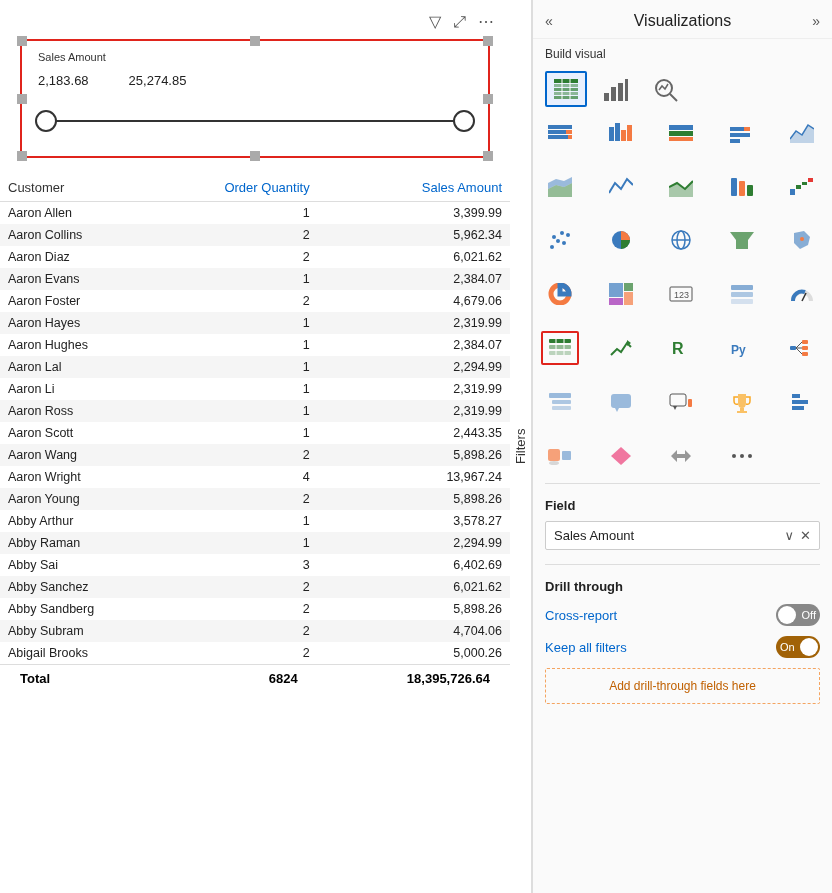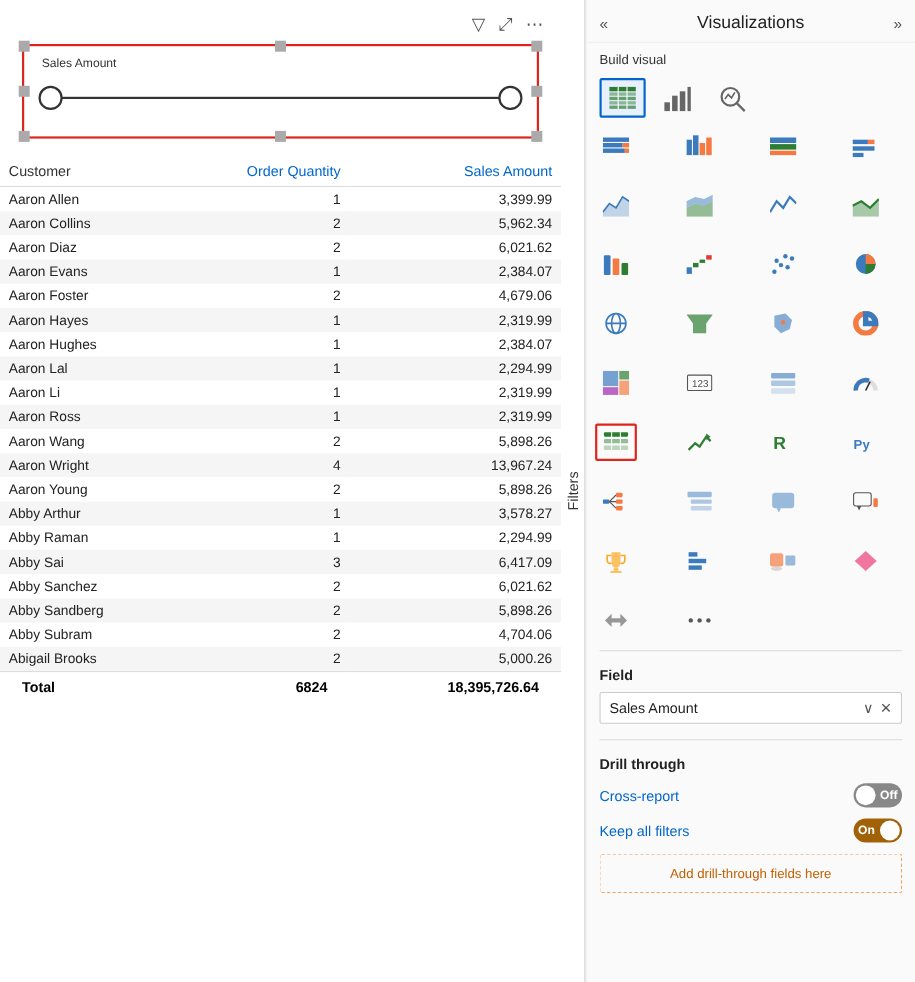--- a/index.html
+++ b/index.html
@@ -230,21 +230,21 @@
       background: #e8f0fe;
     }
     .viz-type-icon svg {
       width: 28px;
       height: 28px;
     }
 
     
     .viz-grid {
       display: grid;
-      grid-template-columns: repeat(4, 1fr);
+      grid-template-columns: repeat(5, 1fr);
       gap: 20px;
       padding: 4px 8px;
     }
     .viz-grid-icon {
       width: 38px;
       height: 34px;
       display: flex;
       align-items: center;
       justify-content: center;
       cursor: pointer;
@@ -313,21 +313,20 @@
     .drill-row-label {
       font-size: 13px;
       color: #0066cc;
     }
 
     
     .toggle {
       display: flex;
       align-items: flex-start;
       gap: 4px;
-      font-weight: bold;
     }
     .toggle-switch {
       width: 44px;
       height: 22px;
       border-radius: 11px;
       display: flex;
       align-items: center;
       padding: 2px;
       cursor: pointer;
       position: relative;
@@ -382,20 +381,24 @@
     <div class="resize-handle tl"></div>
     <div class="resize-handle tm"></div>
     <div class="resize-handle tr"></div>
     <div class="resize-handle lm"></div>
     <div class="resize-handle rm"></div>
     <div class="resize-handle bl"></div>
     <div class="resize-handle bm"></div>
     <div class="resize-handle br"></div>
 
     <div class="slicer-label">Sales Amount</div>
+    <div class="slicer-values">
+      <span class="slicer-value">2,183.68</span>
+      <span class="slicer-value">25,274.85</span>
+    </div>
     <div class="slicer-slider">
       <div class="slider-track"></div>
       <div class="slider-handle left"></div>
       <div class="slider-handle right"></div>
     </div>
   </div>
 
   <div class="table-section">
     <div class="table-scroll">
       <table class="data-table">
@@ -451,20 +454,25 @@
               <td>Aaron Li</td>
               <td class="numeric">1</td>
               <td class="numeric">2,319.99</td>
             </tr>
             <tr>
               <td>Aaron Ross</td>
               <td class="numeric">1</td>
               <td class="numeric">2,319.99</td>
             </tr>
             <tr>
+              <td>Aaron Scott</td>
+              <td class="numeric">1</td>
+              <td class="numeric">2,443.35</td>
+            </tr>
+            <tr>
               <td>Aaron Wang</td>
               <td class="numeric">2</td>
               <td class="numeric">5,898.26</td>
             </tr>
             <tr>
               <td>Aaron Wright</td>
               <td class="numeric">4</td>
               <td class="numeric">13,967.24</td>
             </tr>
             <tr>
@@ -478,21 +486,21 @@
               <td class="numeric">3,578.27</td>
             </tr>
             <tr>
               <td>Abby Raman</td>
               <td class="numeric">1</td>
               <td class="numeric">2,294.99</td>
             </tr>
             <tr>
               <td>Abby Sai</td>
               <td class="numeric">3</td>
-              <td class="numeric">6,417.09</td>
+              <td class="numeric">6,402.69</td>
             </tr>
             <tr>
               <td>Abby Sanchez</td>
               <td class="numeric">2</td>
               <td class="numeric">6,021.62</td>
             </tr>
             <tr>
               <td>Abby Sandberg</td>
               <td class="numeric">2</td>
               <td class="numeric">5,898.26</td>

